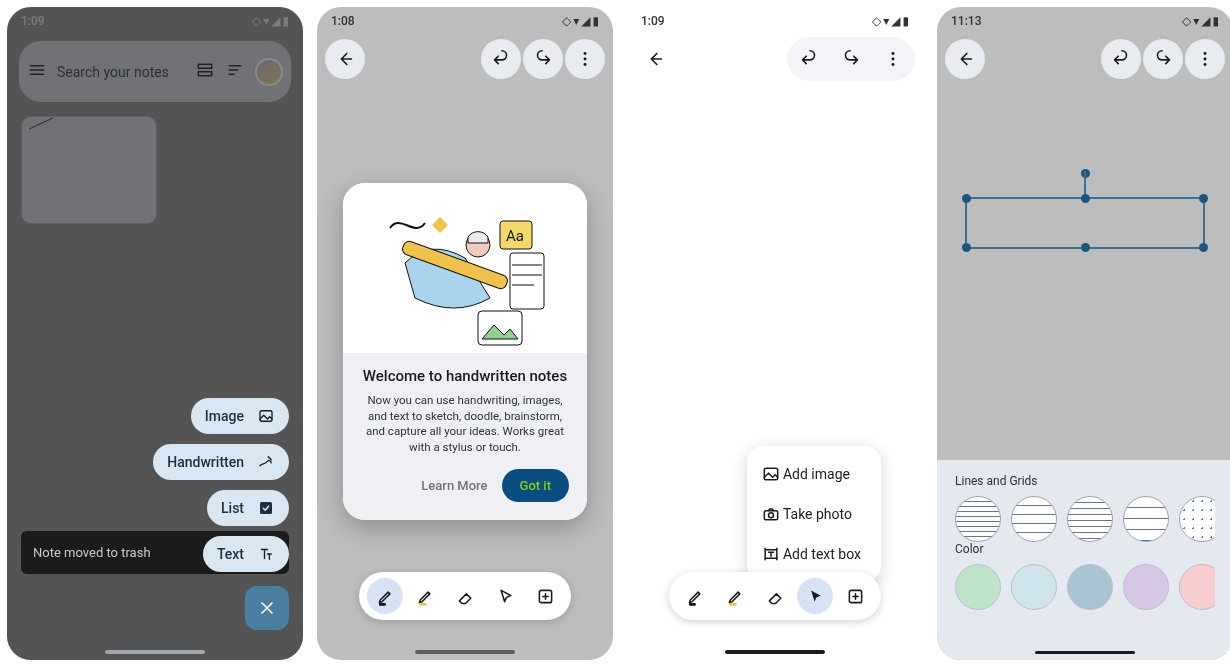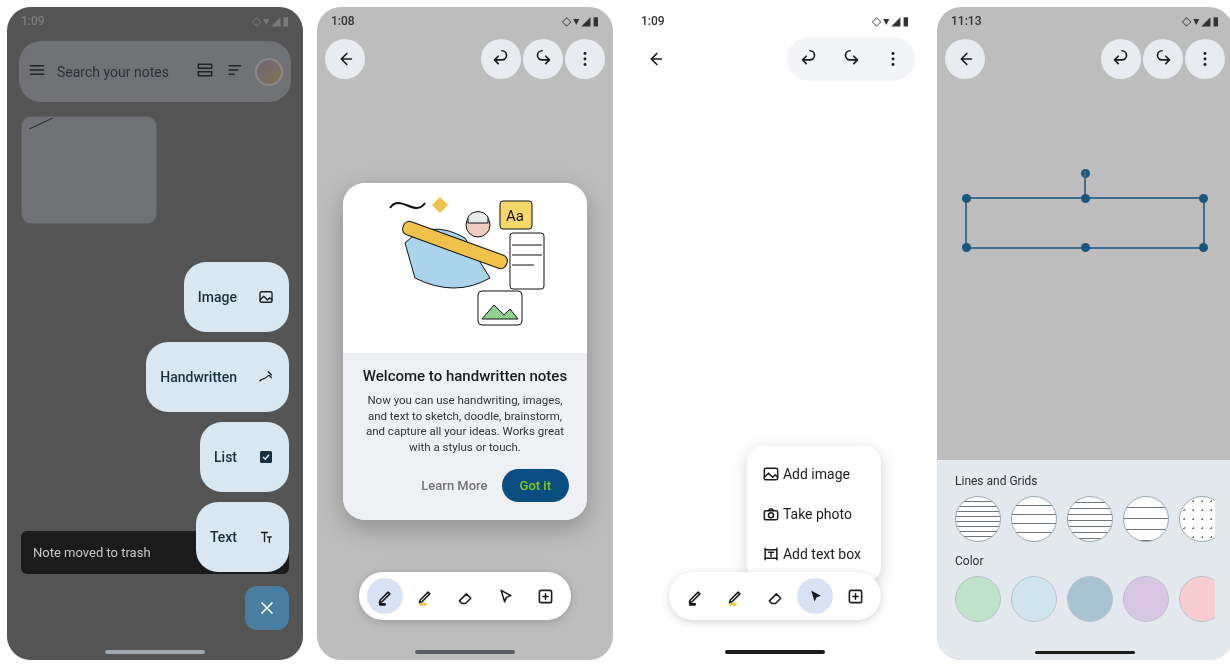--- a/index.html
+++ b/index.html
@@ -66,23 +66,23 @@
   .toast {
     position:absolute; left:14px; right:14px; bottom:86px;
     background:#1b1b1b; color:#c7c7c7; font-size:13px;
     padding:14px 12px; border-radius:6px;
   }
   .fab-stack {
     position:absolute; right:14px; bottom:30px;
     display:flex; flex-direction:column; align-items:flex-end; gap:10px;
   }
   .chip {
-    display:flex; align-items:center; gap:20px;
+    display:flex; align-items:center; gap:13px;
     background:#d8e7f1; color:#1a3040;
-    padding:26px 14px; border-radius:22px; font-size:14px; font-weight:500;
+    padding:9px 14px; border-radius:22px; font-size:14px; font-weight:500;
   }
   .fab-close {
     width:44px; height:44px; border-radius:12px;
     background:#4a7ea0; color:#fff; display:flex; align-items:center; justify-content:center;
     margin-top:4px;
   }
   .navpill { position:absolute; bottom:6px; left:50%; transform:translateX(-50%); width:100px; height:4px; border-radius:2px; background:#9fa7ae; }
 
   
   .appbar {
@@ -99,21 +99,21 @@
 
   
   .s2 { background:#bdbdbd; }
   .s2 .appbar { background:transparent; }
   .modal {
     position:absolute; left:26px; right:26px; top:176px;
     background:#fff; border-radius:22px; overflow:hidden;
     box-shadow:0 8px 24px rgba(0,0,0,.25);
   }
   .modal-ill {
-    height:170px; display:flex; align-items:flex-start; justify-content:center; background:#fff;
+    height:170px; display:flex; align-items:flex-end; justify-content:center; background:#fff;
   }
   .modal-body { background:#eef0f3; padding:14px 18px 18px; }
   .modal-title { font-size:15px; font-weight:500; color:#1a1c1e; text-align:center; margin-bottom:8px;}
   .modal-text { font-size:11.5px; line-height:1.35; text-align:center; color:#2d3437; }
   .modal-actions { display:flex; justify-content:flex-end; gap:14px; margin-top:14px; align-items:center;}
   .btn-text { color:#737373; font-size:13px; font-weight:500; }
   .btn-fill { background:#0a4d80; color:#84cc16; font-size:13px; font-weight:500; padding:9px 18px; border-radius:20px;}
   .pen-toolbar {
     position:absolute; bottom:40px; left:50%; transform:translateX(-50%);
     display:flex; gap:4px; background:#fff; border-radius:26px; padding:6px 8px;
@@ -491,21 +491,21 @@
 
   <div class="bottom-sheet">
     <div class="sheet-label">Lines and Grids</div>
     <div class="pattern-row">
       <div class="swatch" style="background:repeating-linear-gradient(#fff,#fff 4px,#6b7680 4px,#6b7680 5px)"></div>
       <div class="swatch" style="background:repeating-linear-gradient(#fff,#fff 8px,#6b7680 8px,#6b7680 9px)"></div>
       <div class="swatch" style="background:repeating-linear-gradient(#fff,#fff 5px,#6b7680 5px,#6b7680 6px),repeating-linear-gradient(90deg,transparent,transparent 5px,#6b7680 5px,#6b7680 6px)"></div>
       <div class="swatch" style="background:repeating-linear-gradient(#fff,#fff 10px,#6b7680 10px,#6b7680 11px),repeating-linear-gradient(90deg,transparent,transparent 10px,#6b7680 10px,#6b7680 11px)"></div>
       <div class="swatch" style="background:radial-gradient(#6b7680 1px,transparent 1px) 0 0/9px 9px,#fff"></div>
     </div>
-    <div class="sheet-label" style="margin-top:12px">Color</div>
+    <div class="sheet-label" style="margin-top:0">Color</div>
     <div class="color-row" id="color-row">
         <div class="swatch" style="background: rgb(191, 227, 200);"></div>
         <div class="swatch" style="background: rgb(207, 228, 236);"></div>
         <div class="swatch" style="background: rgb(168, 195, 210);"></div>
         <div class="swatch" style="background: rgb(216, 199, 228);"></div>
         <div class="swatch" style="background: rgb(247, 205, 208);"></div>
       </div>
     <div style="position:absolute;bottom:6px;left:50%;transform:translateX(-50%);width:100px;height:3px;border-radius:2px;background:#1a1c1e"></div>
   </div>
 </div>

